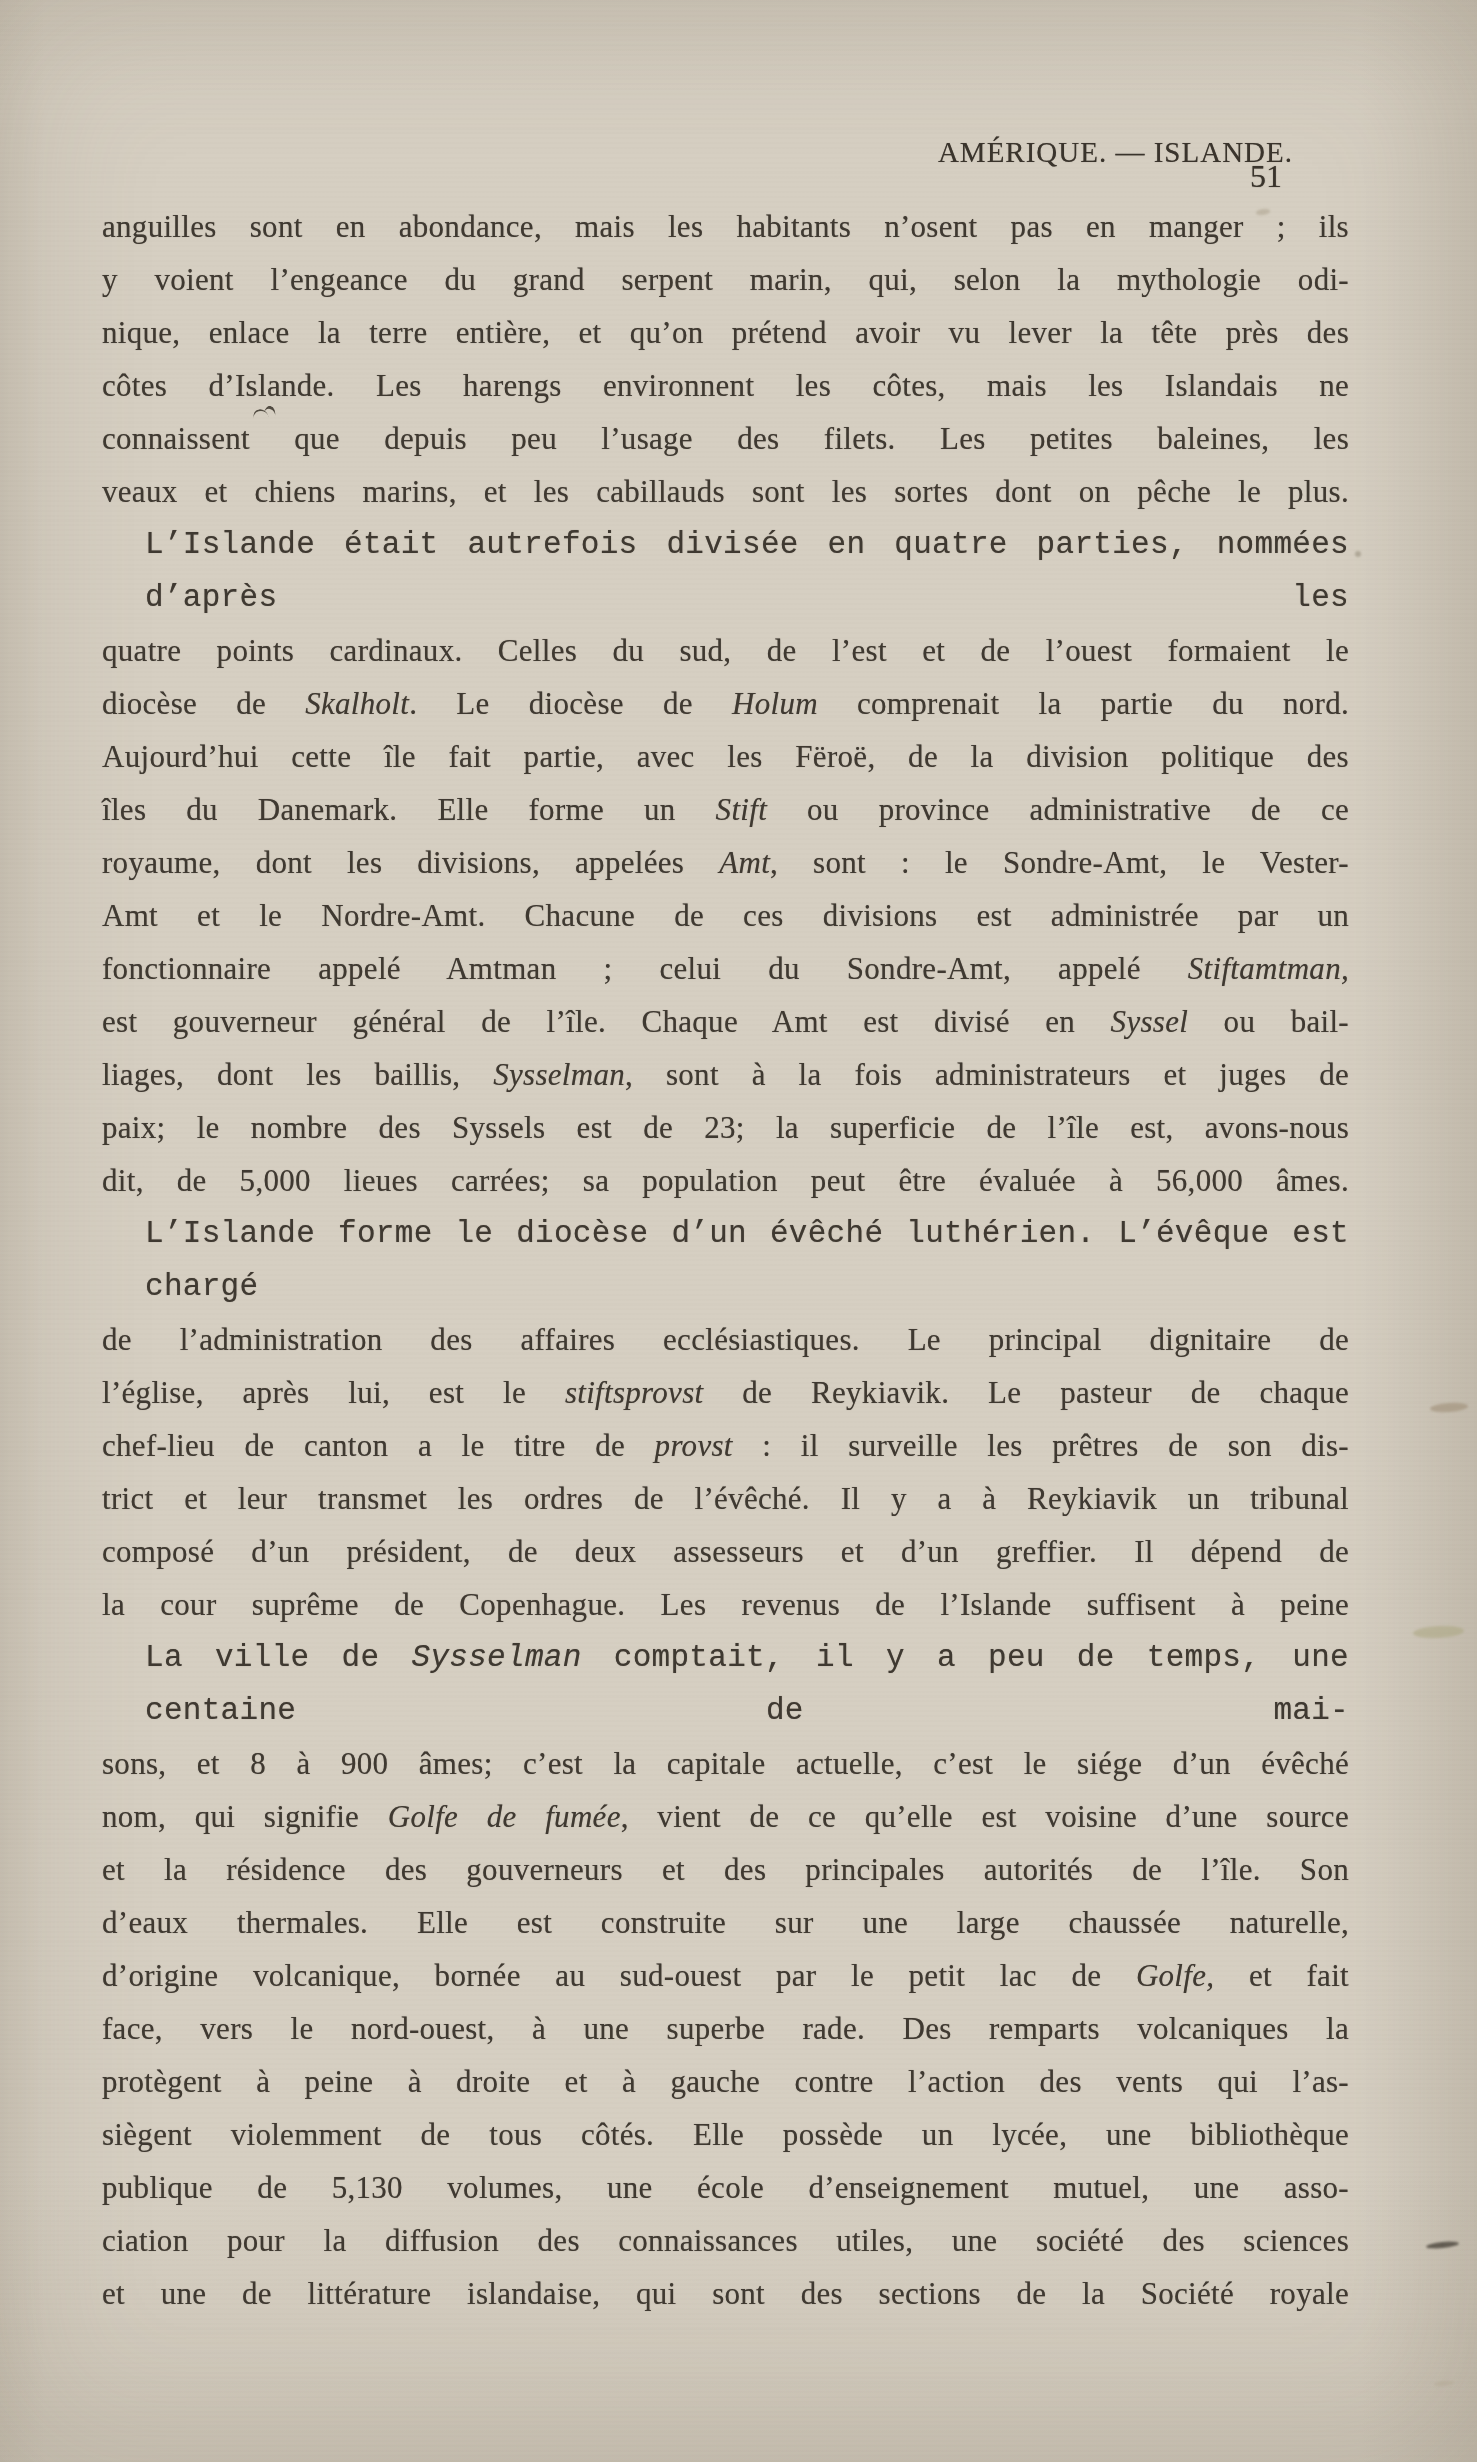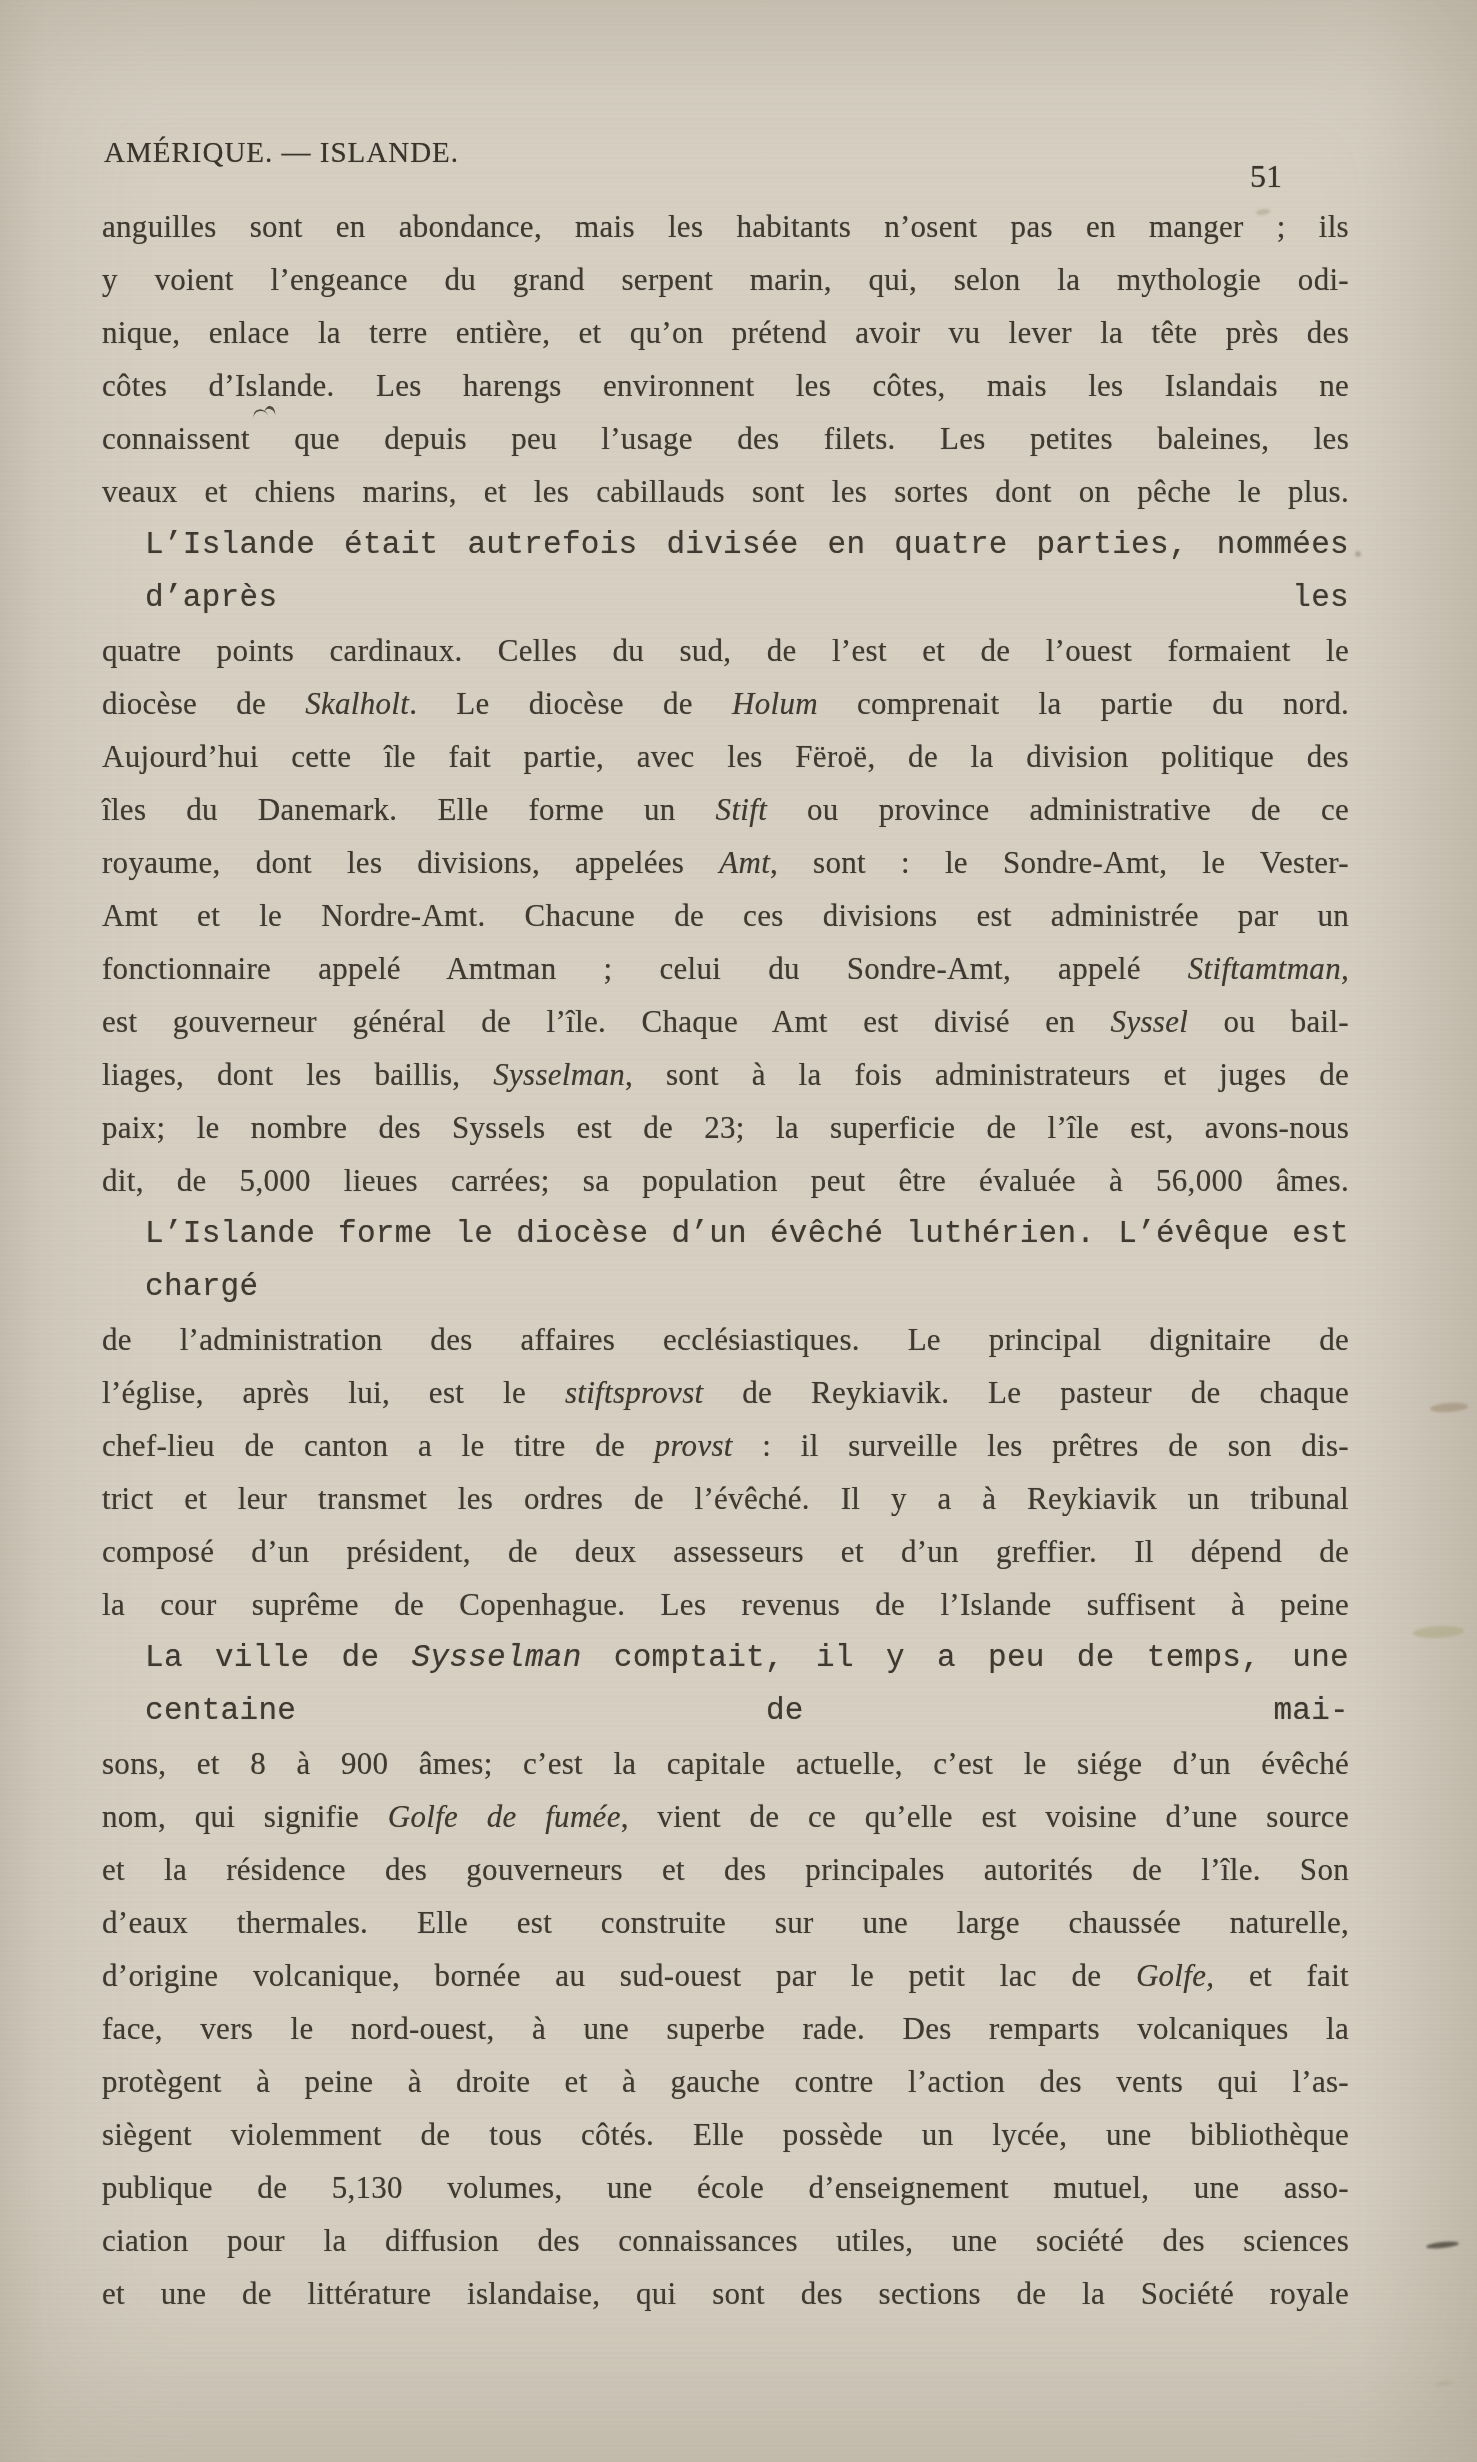--- a/index.html
+++ b/index.html
@@ -18,21 +18,21 @@
       linear-gradient(90deg, rgba(120,108,86,0.07) 0, rgba(0,0,0,0) 3%, rgba(0,0,0,0) 92%, rgba(120,108,86,0.10) 100%),
       linear-gradient(180deg, rgba(120,108,86,0.05) 0, rgba(0,0,0,0) 4%, rgba(0,0,0,0) 88%, rgba(120,108,86,0.09) 100%);
     box-shadow: inset 0 0 132px 28px rgba(108,96,74,0.16);
     overflow:hidden;
     font-family:"Liberation Serif","DejaVu Serif",serif;
     color:var(--ink);
   }
   .running-head{
     position:absolute;
     left:104px; top:134px; width:1189px;
-    text-align:left;
+    text-align:right;
     font-size:29px;
     letter-spacing:1px;
     line-height:36px;
     color:var(--header-ink);
     text-shadow:0 0 0.7px rgba(58,52,44,0.6);
     white-space:nowrap;
   }
   .page-number{
     position:absolute;
     left:1250px; top:128px;

